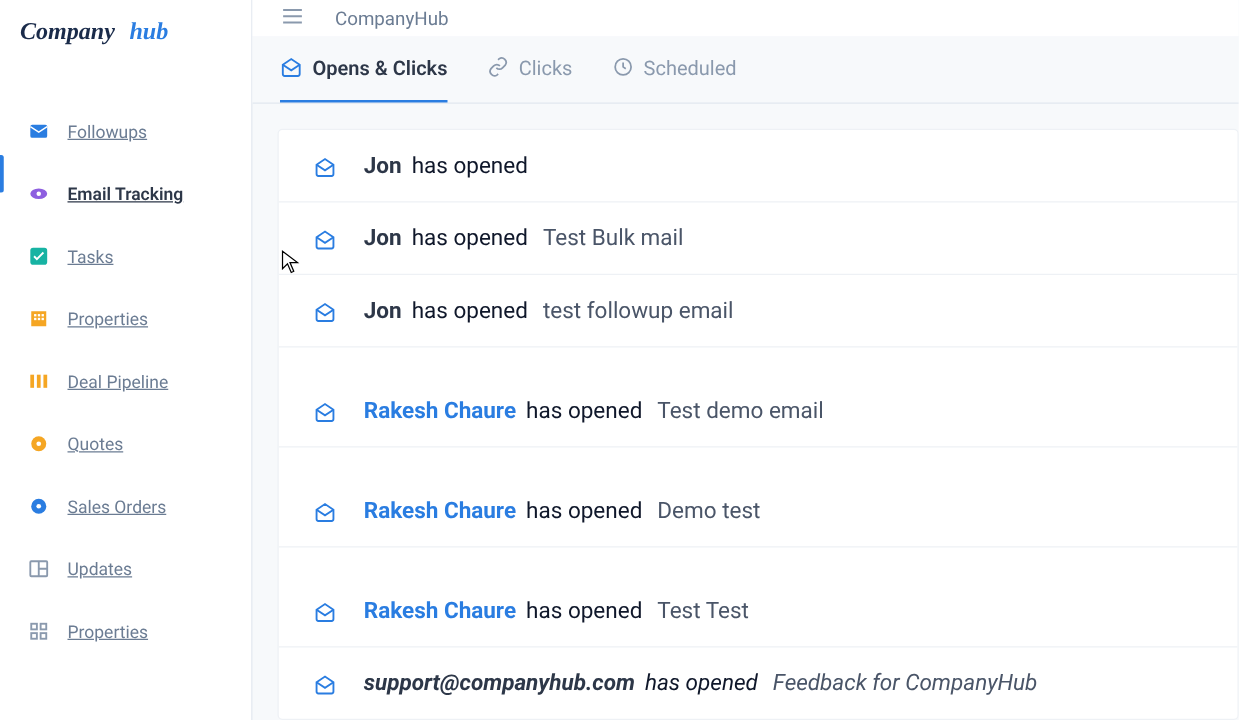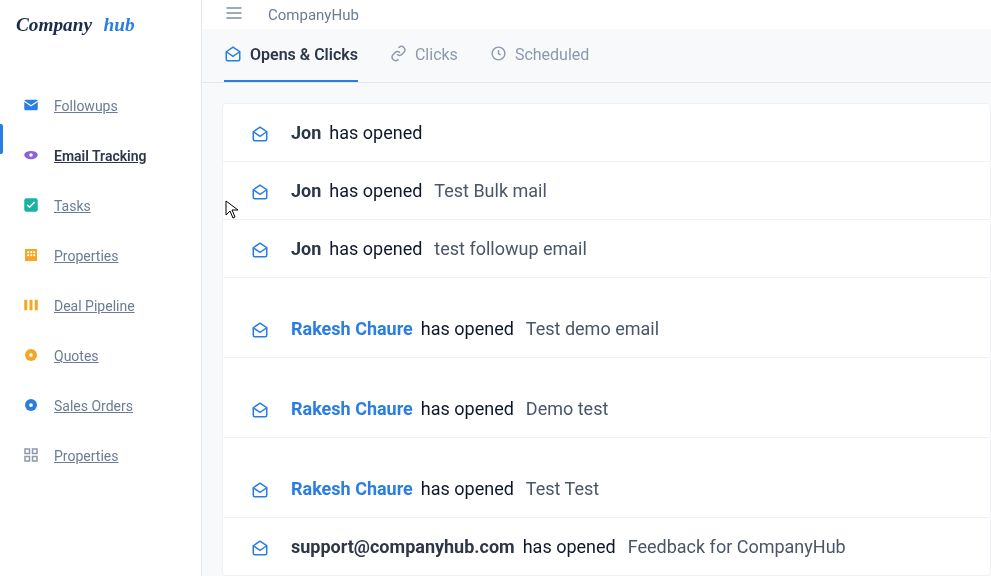--- a/index.html
+++ b/index.html
@@ -103,21 +103,21 @@
   border: 1px solid #eef1f5;
   border-radius: 4px;
 }
 .row {
   display: flex;
   align-items: flex-end;
   padding: 18px 28px;
   border-bottom: 1px solid #eef1f5;
   font-size: 18px;
 }
-.row:last-child { border-bottom: none; }
+.row:last-child { border-bottom: none; font-style: italic; }
 .row .ricon { margin-right: 22px; display: flex; }
 .row .who { font-weight: 700; color: #2d3748; margin-right: 8px; }
 .row .who.link { color: #2a7de1; margin-top: 22px; }
 .row .action { color: #0f172a; margin-right: 12px; }
 .row .subj { color: #4a5568; }
 .cursor-ptr {
   position: absolute;
   left: 225px;
   top: 200px;
   pointer-events: none;
@@ -206,20 +206,30 @@
       <div class="nav-item">
         <span class="icon">
           <svg width="18" height="18" viewBox="0 0 24 24">
               <circle cx="12" cy="12" r="8" fill="#2a7de1"></circle>
               <circle cx="12" cy="12" r="2.5" fill="#fff"></circle>
             </svg>
         </span>
         <span>Sales Orders</span>
       </div>
 
+      <div class="nav-item">
+        <span class="icon">
+          <svg width="18" height="18" viewBox="0 0 24 24" fill="none" stroke="#8a99ad" stroke-width="2">
+              <rect x="3" y="4" width="18" height="16" rx="1"></rect>
+              <line x1="12" y1="4" x2="12" y2="20"></line>
+              <line x1="12" y1="12" x2="21" y2="12"></line>
+            </svg>
+        </span>
+        <span>Updates</span>
+      </div>
 
       <div class="nav-item">
         <span class="icon">
           <svg width="18" height="18" viewBox="0 0 24 24" fill="none" stroke="#8a99ad" stroke-width="2">
               <rect x="4" y="4" width="6" height="6"></rect>
               <rect x="14" y="4" width="6" height="6"></rect>
               <rect x="4" y="14" width="6" height="6"></rect>
               <rect x="14" y="14" width="6" height="6"></rect>
             </svg>
         </span>

